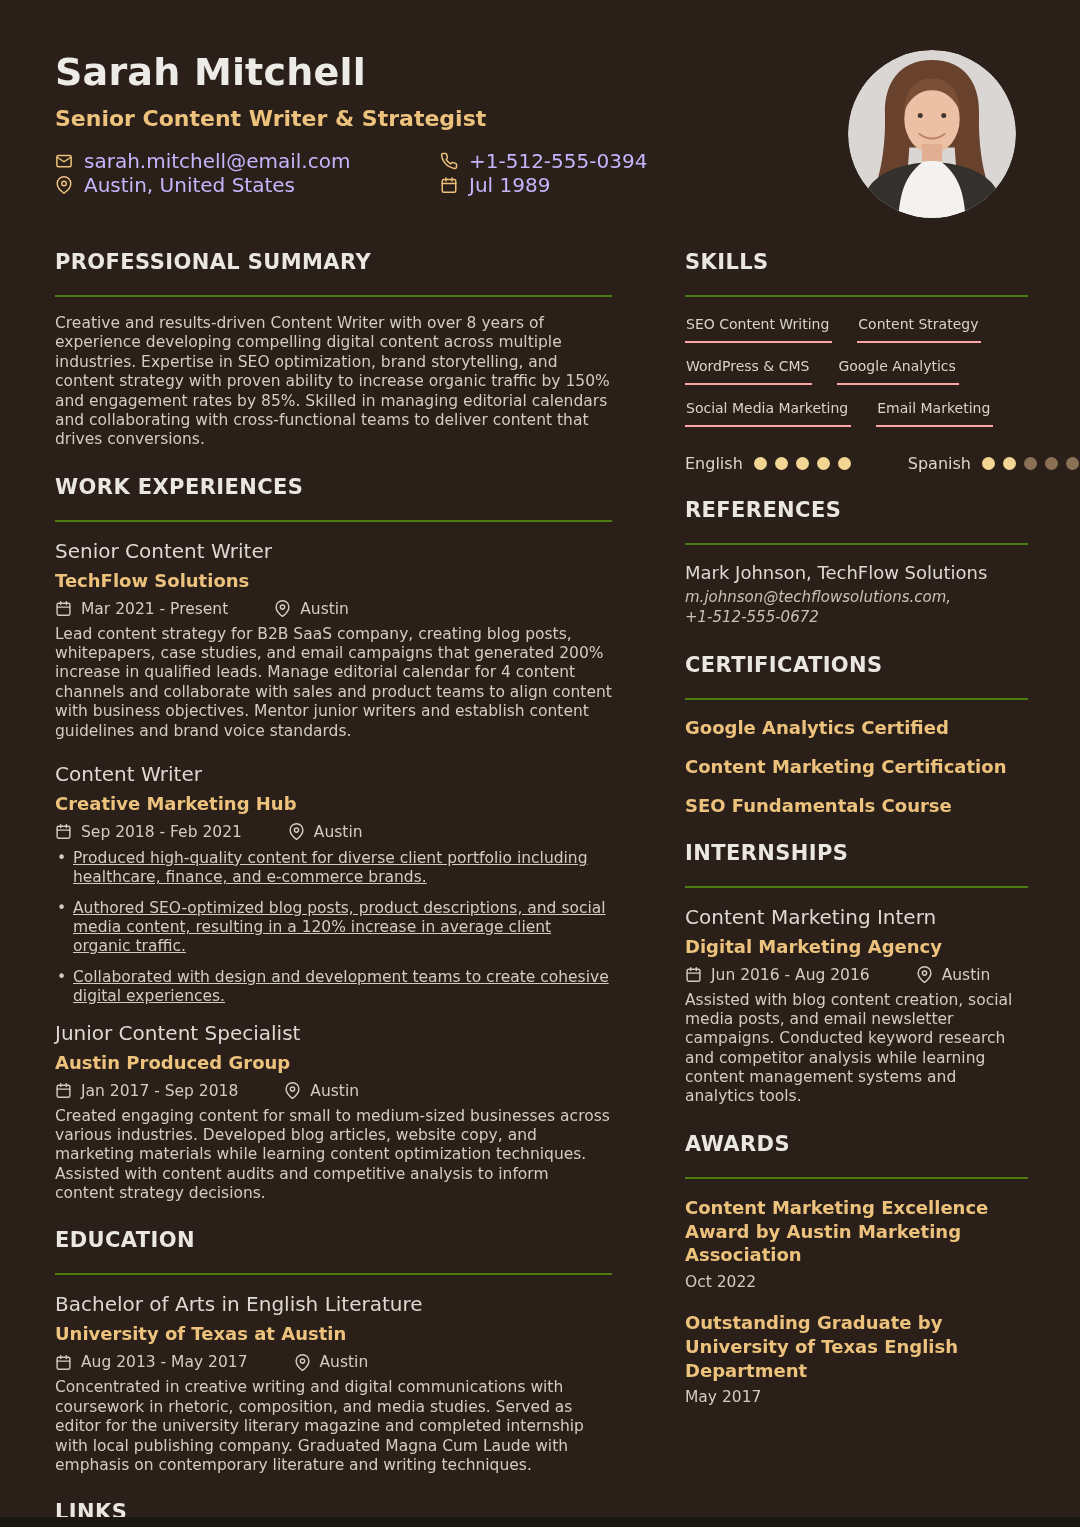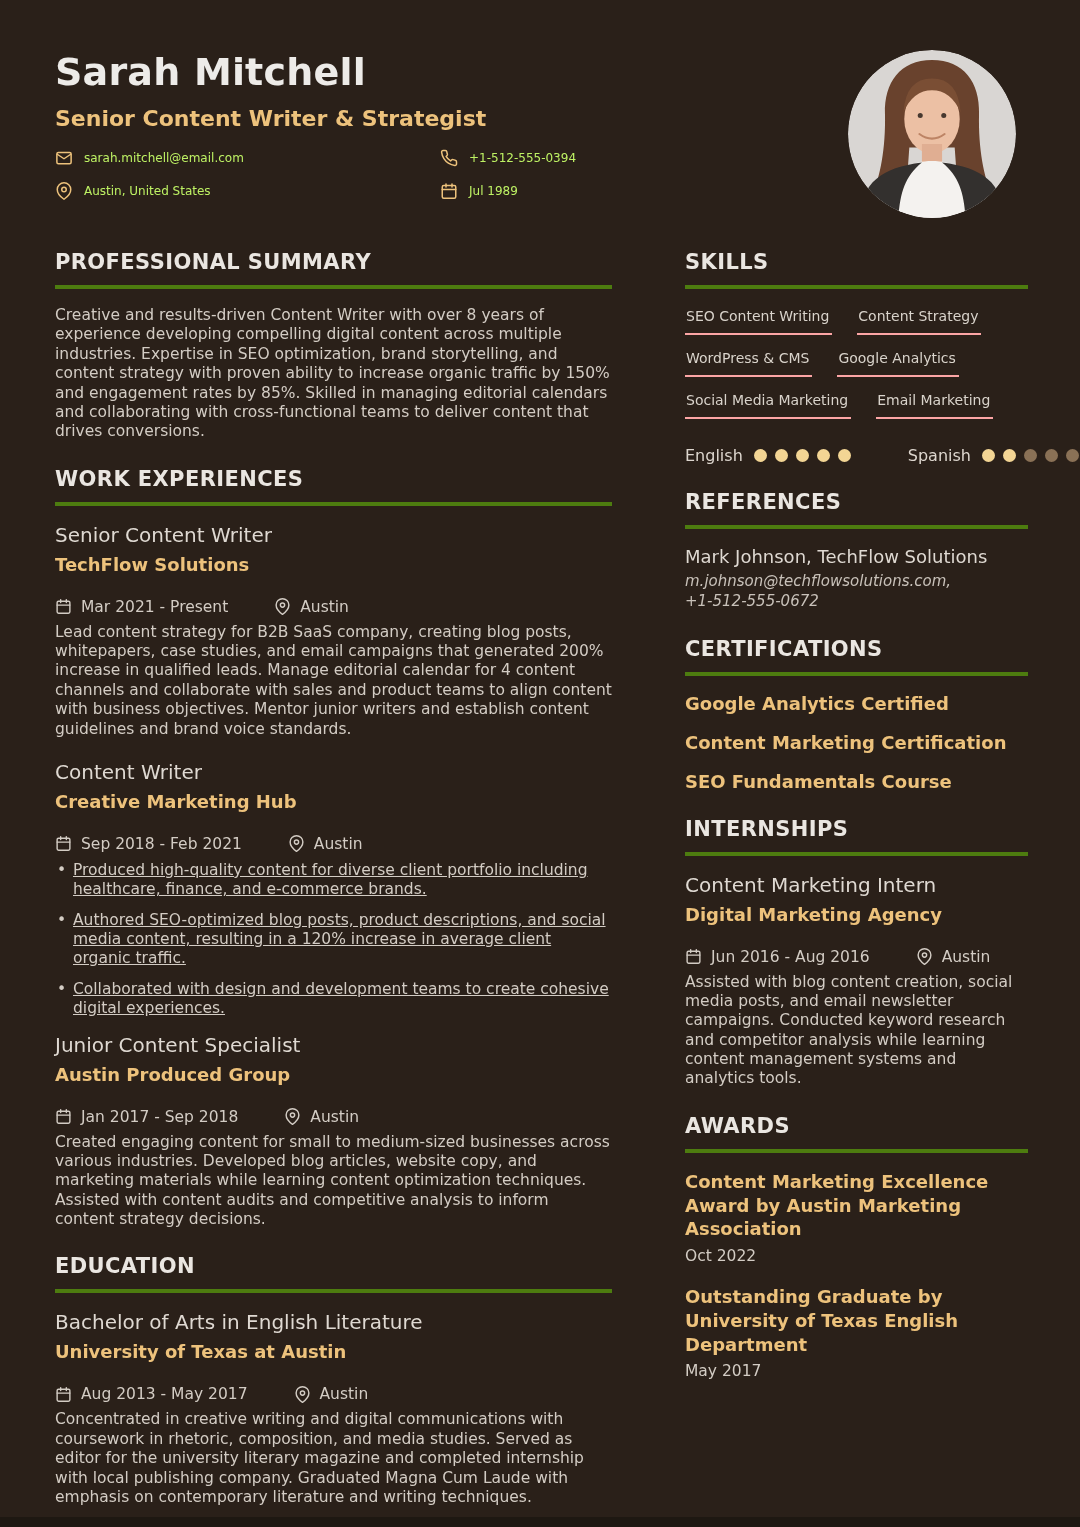--- a/index.html
+++ b/index.html
@@ -13,51 +13,51 @@
     position:relative;
   }
   .page { padding:50px 52px 0 55px; }
 
   
   .header { display:flex; justify-content:space-between; align-items:flex-start; }
   .name { font-size:38px; font-weight:700; color:#edebe8; letter-spacing:0.2px; }
   .job-headline { font-size:22px; font-weight:700; color:#edc27c; margin-top:12px; }
   .contact-grid {
     margin-top:18px;
-    display:grid; grid-template-columns:385px auto; row-gap:15px;
-    font-size:12px; color:#bef264;
+    display:grid; grid-template-columns:385px auto; 
+    font-size:20px; color:#c4b5fd;
   }
   .contact-item { display:flex; align-items:center; gap:11px; }
   .contact-item .icon { color:#edc27c; }
   .icon { width:18px; height:18px; display:inline-flex; flex:0 0 auto; }
   .icon svg { width:100%; height:100%; }
 
   .photo-wrap { width:168px; height:168px; border-radius:50%; overflow:hidden; margin-right:12px; flex:0 0 auto; }
   .photo-wrap svg { width:100%; height:100%; display:block; }
 
   
   .main { display:flex; margin-top:32px; }
   .col-left  { width:557px; }
   .col-gap   { width:73px; flex:0 0 auto; }
   .col-right { width:343px; }
 
   .section { margin-top:25px; }
   .section:first-child { margin-top:0; }
   h2.sec-head {
     font-size:21px; font-weight:700; color:#eae6e1; letter-spacing:0.4px;
-    padding-bottom:11px; border-bottom:4px solid #4d7c0f; margin-bottom:17px;
+    padding-bottom:21px; border-bottom:2px solid #4d7c0f; margin-bottom:17px;
   }
   .body-text { font-size:15.5px; line-height:1.25; color:#d3ccc4; }
 
   
   .entry { margin-top:17px; }
   .entry:first-of-type { margin-top:2px; }
   .entry-title { font-size:20px; color:#dfd9d2; }
   .entry-company { font-size:18px; font-weight:700; color:#edc27c; margin-top:7px; }
-  .entry-meta { display:flex; align-items:center; gap:12px; margin-top:23px; font-size:15.5px; color:#d3ccc4; }
+  .entry-meta { display:flex; align-items:center; gap:12px; margin-top:9px; font-size:15.5px; color:#d3ccc4; }
   .entry-meta .icon { width:17px; height:17px; color:#d3ccc4; }
   .meta-item { display:flex; align-items:center; gap:9px; }
   .meta-gap { width:22px; }
   .entry-desc { margin-top:7px; }
 
   ul.bullets { list-style:none; margin-top:8px;text-decoration:underline; }
   ul.bullets li { position:relative; padding-left:18px; margin-bottom:11px; font-size:15.5px; line-height:1.25; color:#d3ccc4; }
   ul.bullets li::before { content:"•"; position:absolute; left:2px; top:0; color:#d3ccc4; }
 
   

